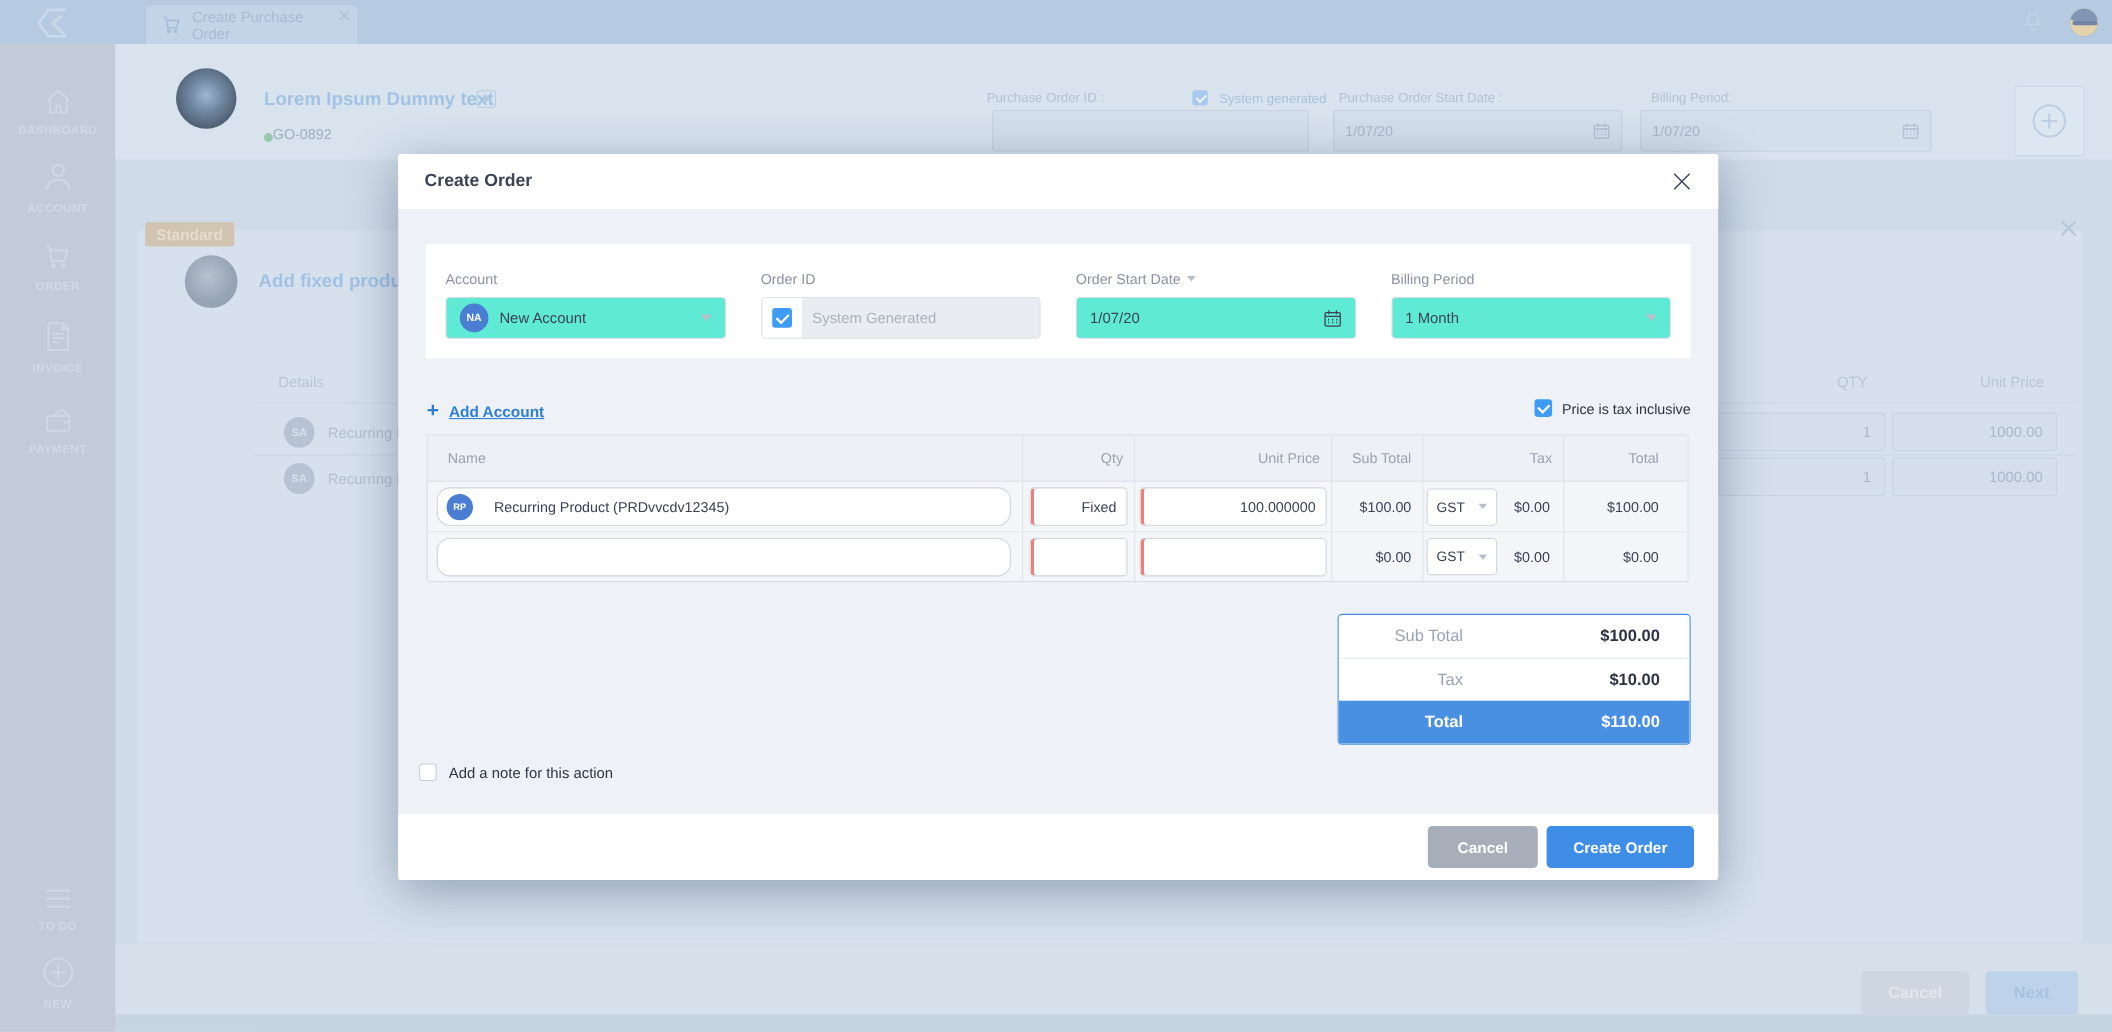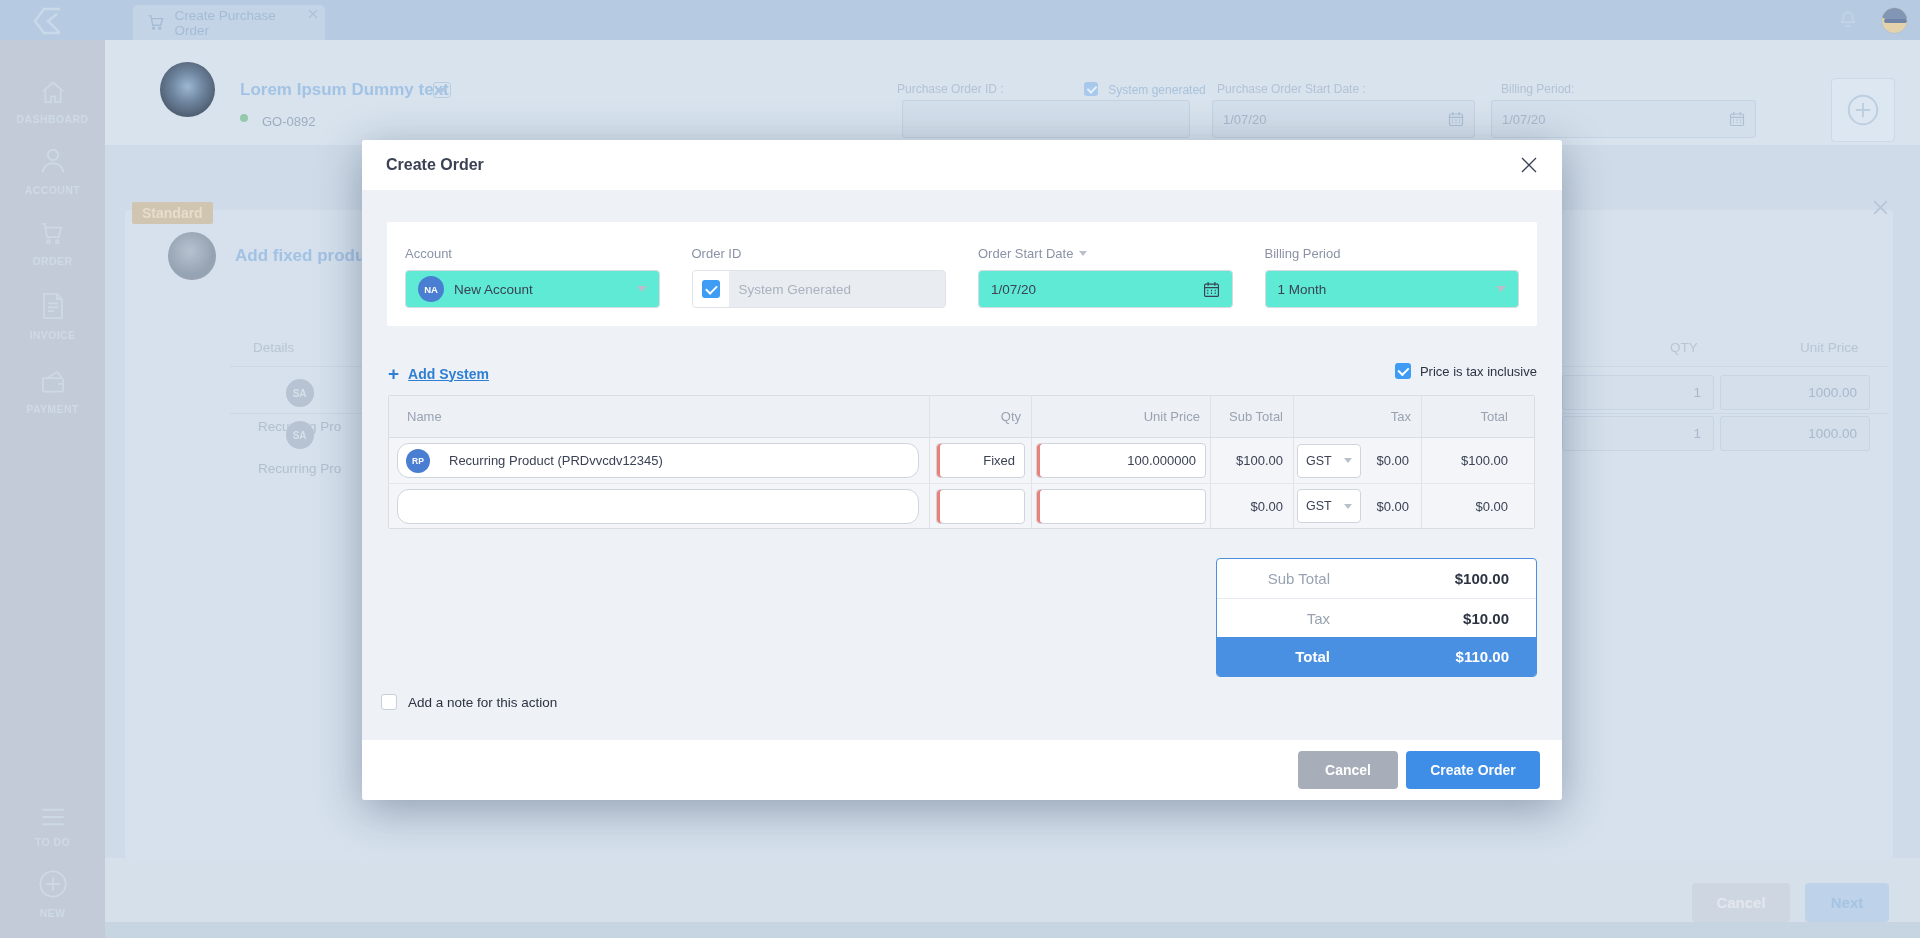--- a/index.html
+++ b/index.html
@@ -23,40 +23,40 @@
   .sidebar { position:absolute; left:0; top:40px; width:105px; height:898px; background:#c2cbd7; }
   .side-item { width:100%; display:flex; flex-direction:column; align-items:center; gap:7px; position:absolute; cursor:pointer; }
   .side-label { font-size:10.5px; font-weight:bold; letter-spacing:.4px; color:#cfdae7; }
 
   .bg-header { position:absolute; left:105px; top:40px; width:1815px; height:105px; background:#d8e3ee; }
   .bg-avatar { position:absolute; left:160px; top:62px; width:55px; height:55px; border-radius:50%;
                background:radial-gradient(circle at 50% 45%, #9db7d2 0%, #6f86a0 38%, #4e5c6e 75%); }
   .bg-title { position:absolute; left:240px; top:80px; font-size:17px; font-weight:bold; color:#a3c3e4; }
   .bg-title-caret { position:absolute; left:433px; top:82px; width:18px; height:16px; border:1px solid #b8cce2; border-radius:3px;
                     display:flex; align-items:center; justify-content:center; }
-  .bg-sub { position:absolute; left:240px; top:114px; font-size:13px; color:#9fadc0; display:flex; align-items:flex-start; gap:14px; }
+  .bg-sub { position:absolute; left:240px; top:114px; font-size:13px; color:#9fadc0; display:flex; align-items:flex-end; gap:0; }
   .dot-green { width:8px; height:8px; border-radius:50%; background:#95c9ad; display:inline-block; }
   .bg-field-label { position:absolute; top:82px; font-size:12px; color:#b3c2d4; }
   .bg-input { position:absolute; top:100px; height:38px; background:#d3dfeb; border:1px solid #c4d2e2; border-radius:3px;
               display:flex; align-items:center; padding:0 10px; font-size:13px; color:#a9b8ca; }
   .bg-input .cal { margin-left:auto; }
   .cb-dim { display:inline-block; width:14px; height:14px; border-radius:3px; background:#a8c8ec; position:relative; vertical-align:-2px; }
   .cb-dim::after { content:""; position:absolute; left:4.5px; top:1.5px; width:4px; height:7px;
                    border:solid #e8f1fa; border-width:0 2px 2px 0; transform:rotate(45deg); }
   .plus-card { position:absolute; left:1831px; top:78px; width:64px; height:64px; background:#dde7f2; border:1px solid #cbd8e6;
                border-radius:4px; display:flex; align-items:center; justify-content:center; }
 
   .bg-panel { position:absolute; left:125px; top:210px; width:1768px; height:648px; background:#d6e1ed; border-radius:4px; }
   .badge { position:absolute; left:132px; top:202px; background:#cfc5b0; color:#e6ddcb; font-size:14px; font-weight:bold;
            padding:3px 10px; border-radius:2px; }
   .bg-sec-avatar { position:absolute; left:168px; top:232px; width:48px; height:48px; border-radius:50%;
                    background:radial-gradient(circle at 45% 40%, #b6c2d0 0%, #96a3b2 60%); }
   .bg-sec-title { position:absolute; left:235px; top:246px; font-size:17px; font-weight:bold; color:#a2c2e4; }
   .bg-th { position:absolute; top:340px; font-size:13.5px; color:#b9c5d4; }
-  .bg-row-name { position:absolute; display:flex; align-items:center; gap:12px;flex-direction:column; }
+  .bg-row-name { position:absolute; display:flex; align-items:center; gap:12px; }
   .sa-av { width:28px; height:28px; border-radius:50%; background:#b7c3d2; color:#d8e0ea; font-size:10px; font-weight:bold;
            display:flex; align-items:center; justify-content:center; }
   .bg-row-name span.nm { font-size:13.5px; color:#b3bfce; }
   .bg-cell-input { position:absolute; height:35px; background:#d4dfeb; border:1px solid #c6d4e4; border-radius:3px;
                    display:flex; align-items:center; justify-content:flex-end; padding:0 12px; font-size:13.5px; color:#a9b8ca; }
   .bg-hr { position:absolute; height:1px; background:#cbd7e4; }
   .bg-footer { position:absolute; left:105px; top:858px; width:1815px; height:64px; background:#d5e0eb; }
   .bg-bottom-strip { position:absolute; left:105px; top:922px; width:1815px; height:16px; background:#c7d4e2; }
   .bg-btn { position:absolute; top:883px; height:39px; border:none; border-radius:4px; font-size:15px; font-weight:bold;
             font-family:inherit; cursor:pointer; }
@@ -362,21 +362,21 @@
         <div class="f-label">Billing Period</div>
         <div class="control">
           <span>1 Month</span>
           <span class="caret"></span>
         </div>
       </div>
     </div>
 
     <div class="add-product">
       <span class="plus">+</span>
-      <span class="lnk">Add System</span>
+      <span class="lnk">Add Account</span>
     </div>
     <div class="tax-inc">
       <span class="cb small"></span>
       <span>Price is tax inclusive</span>
     </div>
 
     <div class="ptable">
       <div class="trow head">
         <div class="tcell th">Name</div>
         <div class="tcell th num">Qty</div>

